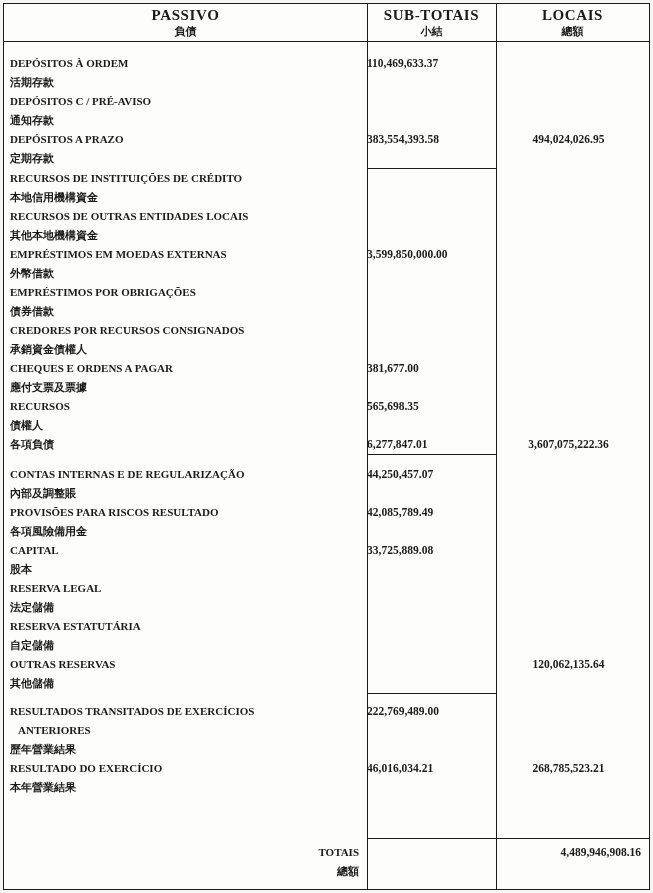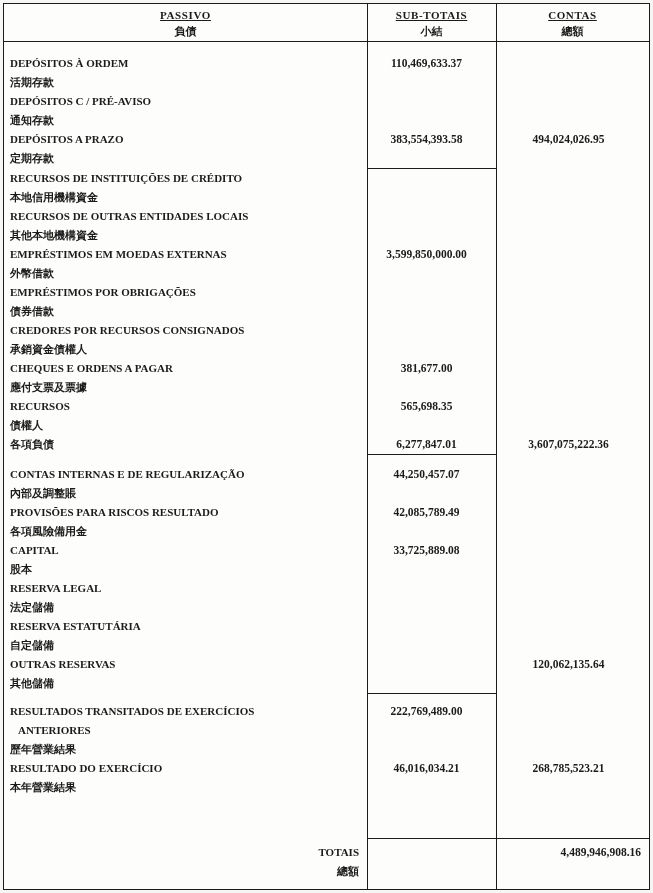--- a/index.html
+++ b/index.html
@@ -28,26 +28,26 @@
   .v1{left:363px;}
   .v2{left:492px;}
   .header{
     display:grid;
     grid-template-columns:363px 129px 1fr;
     border-bottom:1px solid var(--ink);
     height:38px;
     flex:none;
   }
   .hcell{text-align:center;padding-top:4px;}
-  .hpt{font-size:11px;font-weight:bold;line-height:15px;letter-spacing:0.6px;text-decoration:underline;}
+  .hpt{font-size:15px;font-weight:bold;line-height:15px;letter-spacing:0.6px;}
   .hzh{font-size:11px;font-weight:bold;line-height:16px;}
   .body{flex:1;padding-top:12px;}
   .row{display:grid;grid-template-columns:363px 129px 1fr;}
   .c1{padding-left:6px;}
-  .c2{text-align:center;padding-right:10px;}
+  .c2{text-align:left;padding-right:10px;}
   .c3{text-align:center;padding-right:8px;}
   .pt{font-size:11px;font-weight:bold;line-height:19px;white-space:nowrap;}
   .pt + .pt{padding-left:8px;}
   .zh{font-size:11px;font-weight:bold;line-height:19px;}
   .amount{font-size:11.5px;font-weight:bold;line-height:19px;white-space:nowrap;}
   .rule{height:1px;margin-left:363px;width:130px;background:var(--ink);}
   .gap{width:100%;}
   .footer{
     flex:none;
     position:relative;
@@ -77,21 +77,21 @@
   <div class="header">
     <div class="hcell">
       <div class="hpt">PASSIVO</div>
       <div class="hzh">負債</div>
     </div>
     <div class="hcell">
       <div class="hpt">SUB-TOTAIS</div>
       <div class="hzh">小結</div>
     </div>
     <div class="hcell">
-      <div class="hpt">CONTAS</div>
+      <div class="hpt">LOCAIS</div>
       <div class="hzh">總額</div>
     </div>
   </div>
 
   <div class="body" id="body">
       <div class="row">
         <div class="c1">
           <div class="pt">DEPÓSITOS À ORDEM</div>
           <div class="zh">活期存款</div>
         </div>

